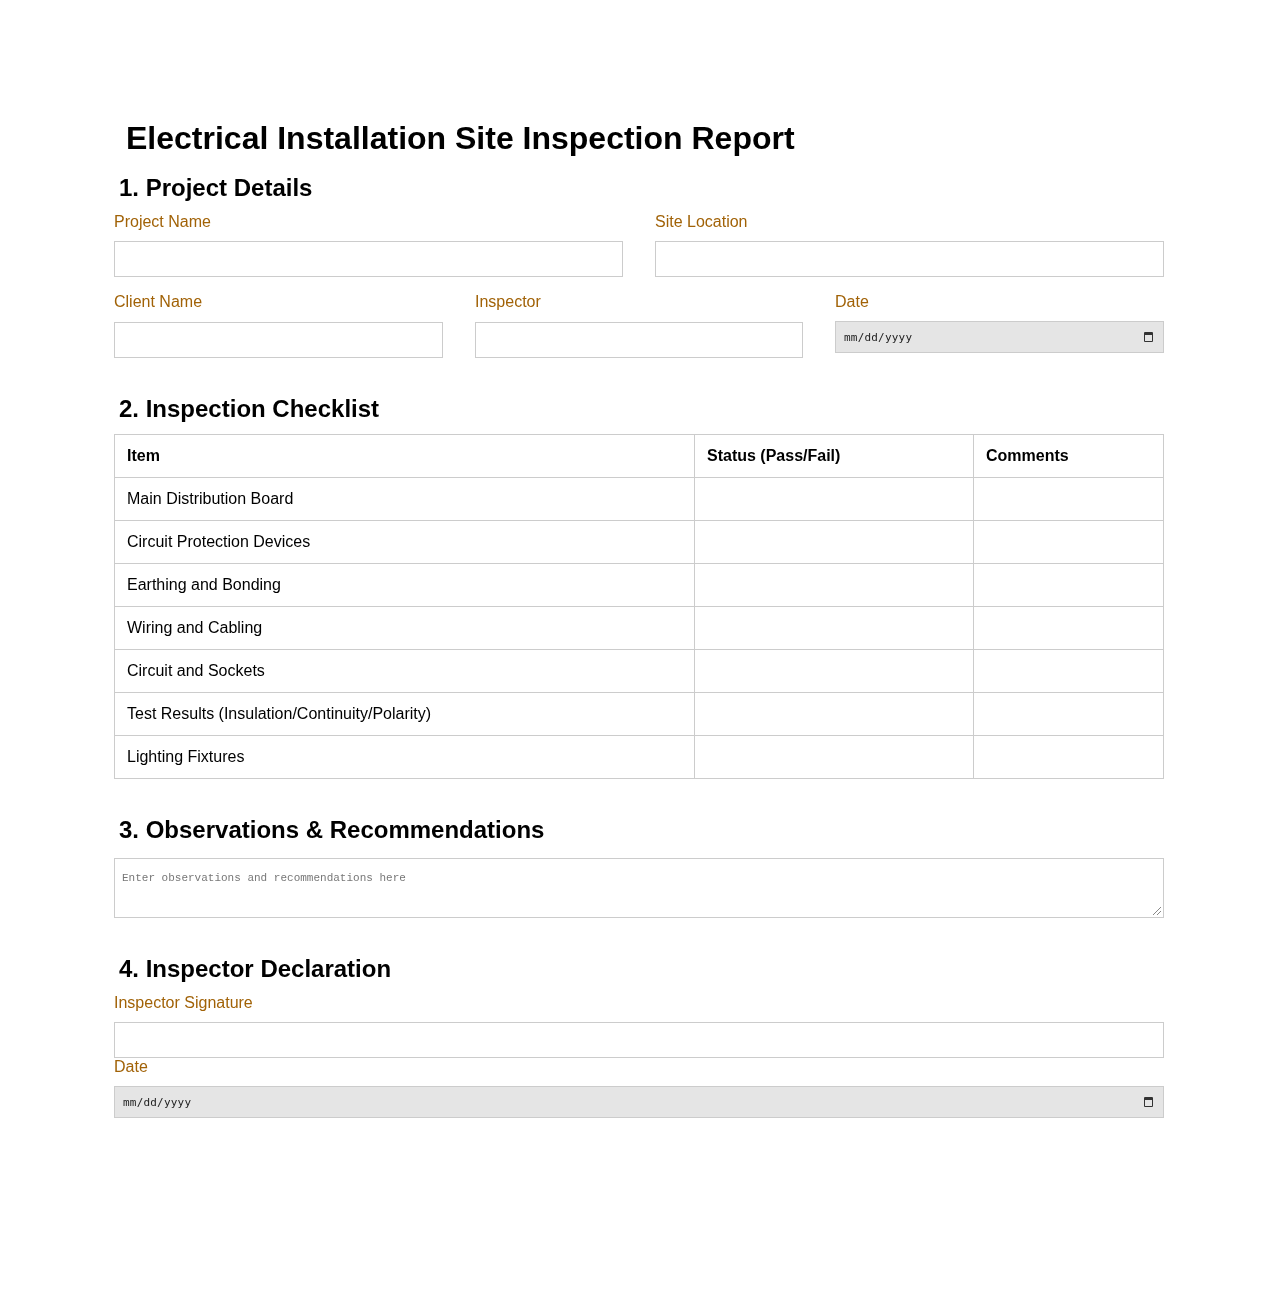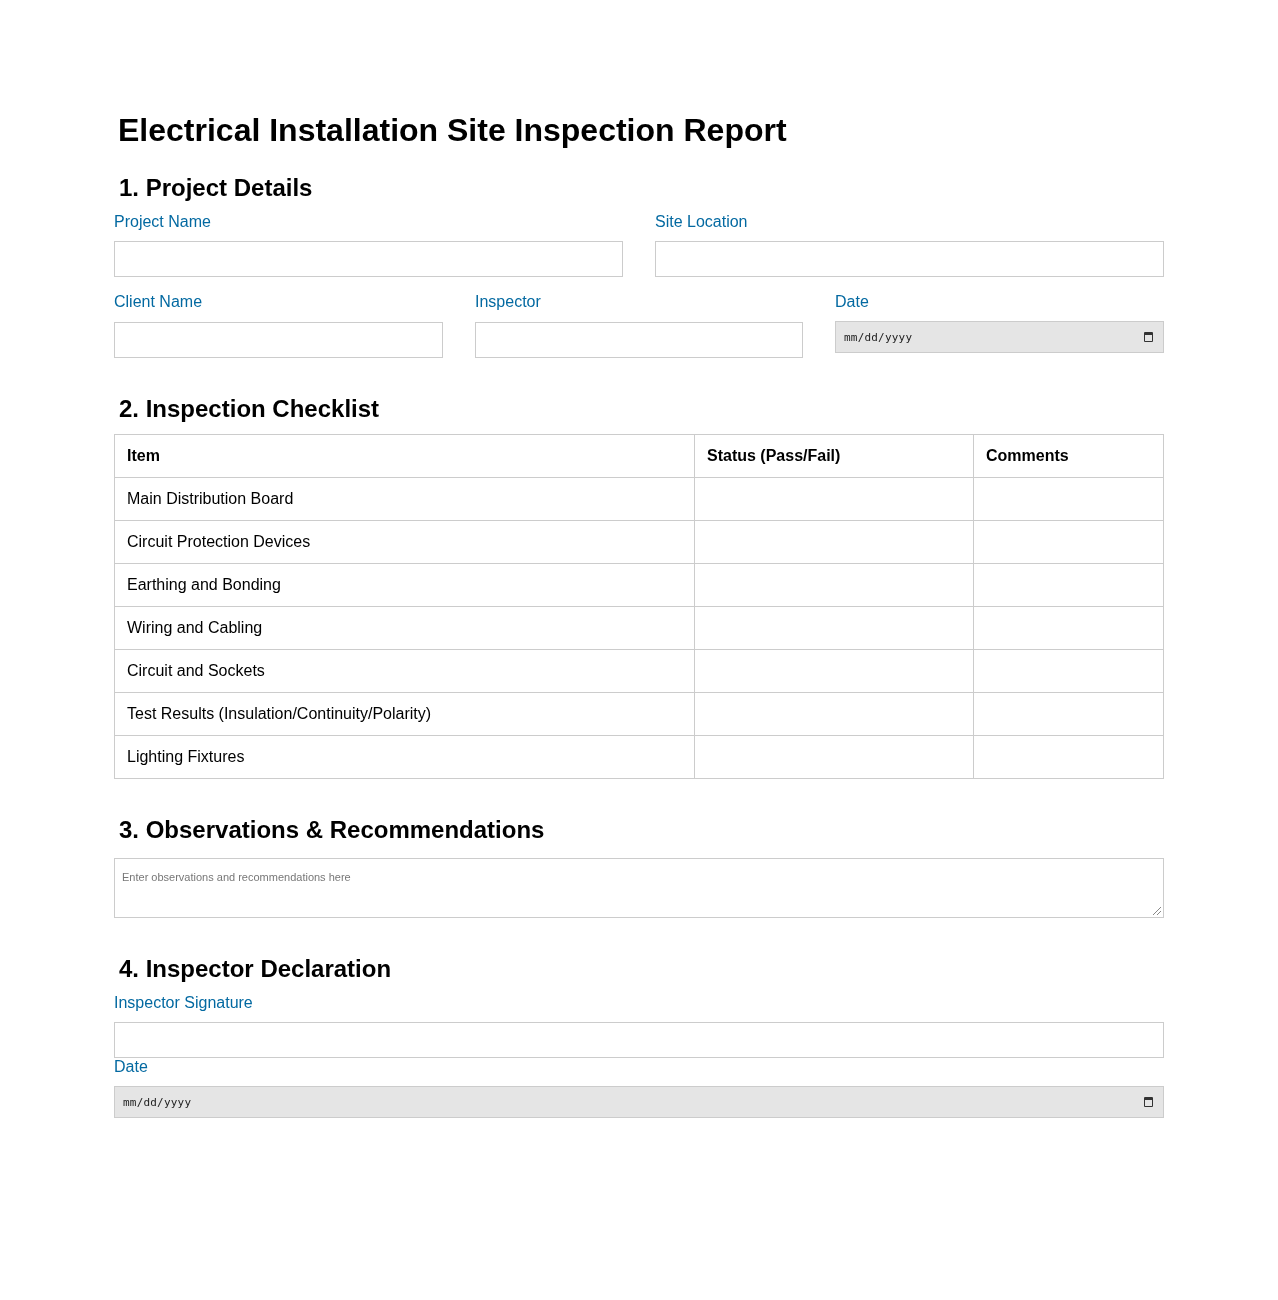--- a/index.html
+++ b/index.html
@@ -12,40 +12,40 @@
     }
     .container {
       position: absolute;
       left: 114px;
       top: 0;
       width: 1050px;
     }
     h1 {
       position: absolute;
       left: 0; top: 107px;
-      margin: 4px;
+      margin: 12px;
       font-size: 32px;
       font-weight: bold;
       line-height: 38px;
       white-space: nowrap;
     }
     h2 {
       position: absolute;
       left: 0;
       margin: 5px;
       font-size: 24px;
       font-weight: bold;
       line-height: 28px;
       white-space: nowrap;
     }
     .label {
       position: absolute;
       font-size: 16px;
       line-height: 18px;
-      color: #0369a1;
+      color: #a16207;
       white-space: nowrap;
     }
     .field {
       position: absolute;
       box-sizing: border-box;
       border: 1px solid #cccccc;
       background: #fff;
       height: 36px;
     }
     .date-field {
@@ -94,21 +94,21 @@
     .col-status { width: 279px; }
     .textarea {
       position: absolute;
       left: 0; top: 858px;
       width: 1050px; height: 60px;
       box-sizing: border-box;
       border: 1px solid #cccccc;
       padding: 8px 7px;
     }
     .textarea .ph {
-      font-family: Liberation Sans, sans-serif;
+      font-family: Liberation Mono, monospace;
       font-size: 11px;
       color: #777;
     }
     .resize-grip {
       position: absolute;
       right: 2px; bottom: 2px;
       width: 8px; height: 8px;
       background: linear-gradient(135deg, transparent 45%, #888 45%, #888 55%, transparent 55%, transparent 70%, #888 70%, #888 80%, transparent 80%);
     }
   </style>

